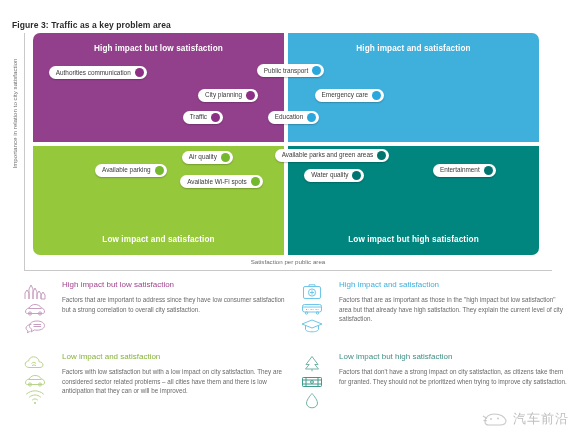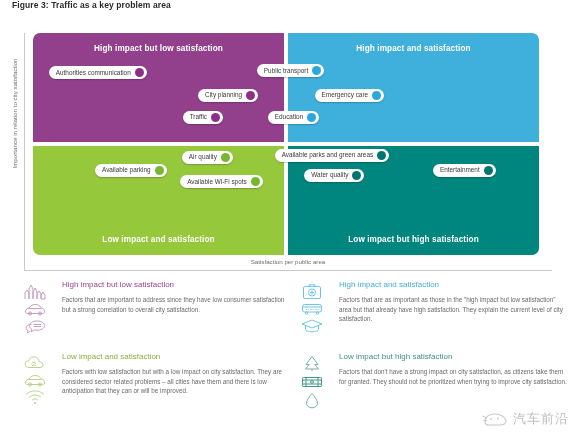--- a/index.html
+++ b/index.html
@@ -8,21 +8,21 @@
     background:#ffffff;
     font-family:"Liberation Sans","DejaVu Sans",sans-serif;
     overflow:hidden;
     position:relative;
     color:#3c3c3c;
   }
   #figure-root{position:relative;width:577px;height:436px;}
 
   
   .fig-title{
-    position:absolute;left:12px;top:0;
+    position:absolute;left:12px;top:20px;
     font-size:8.5px;font-weight:bold;color:#2b2b2b;
     letter-spacing:0.1px;white-space:nowrap;
   }
 
   
   .chart-area{
     position:absolute;left:33px;top:33px;width:510px;height:222px;
   }
   .axis-box{
     position:absolute;left:24px;top:33px;width:528px;height:238px;

